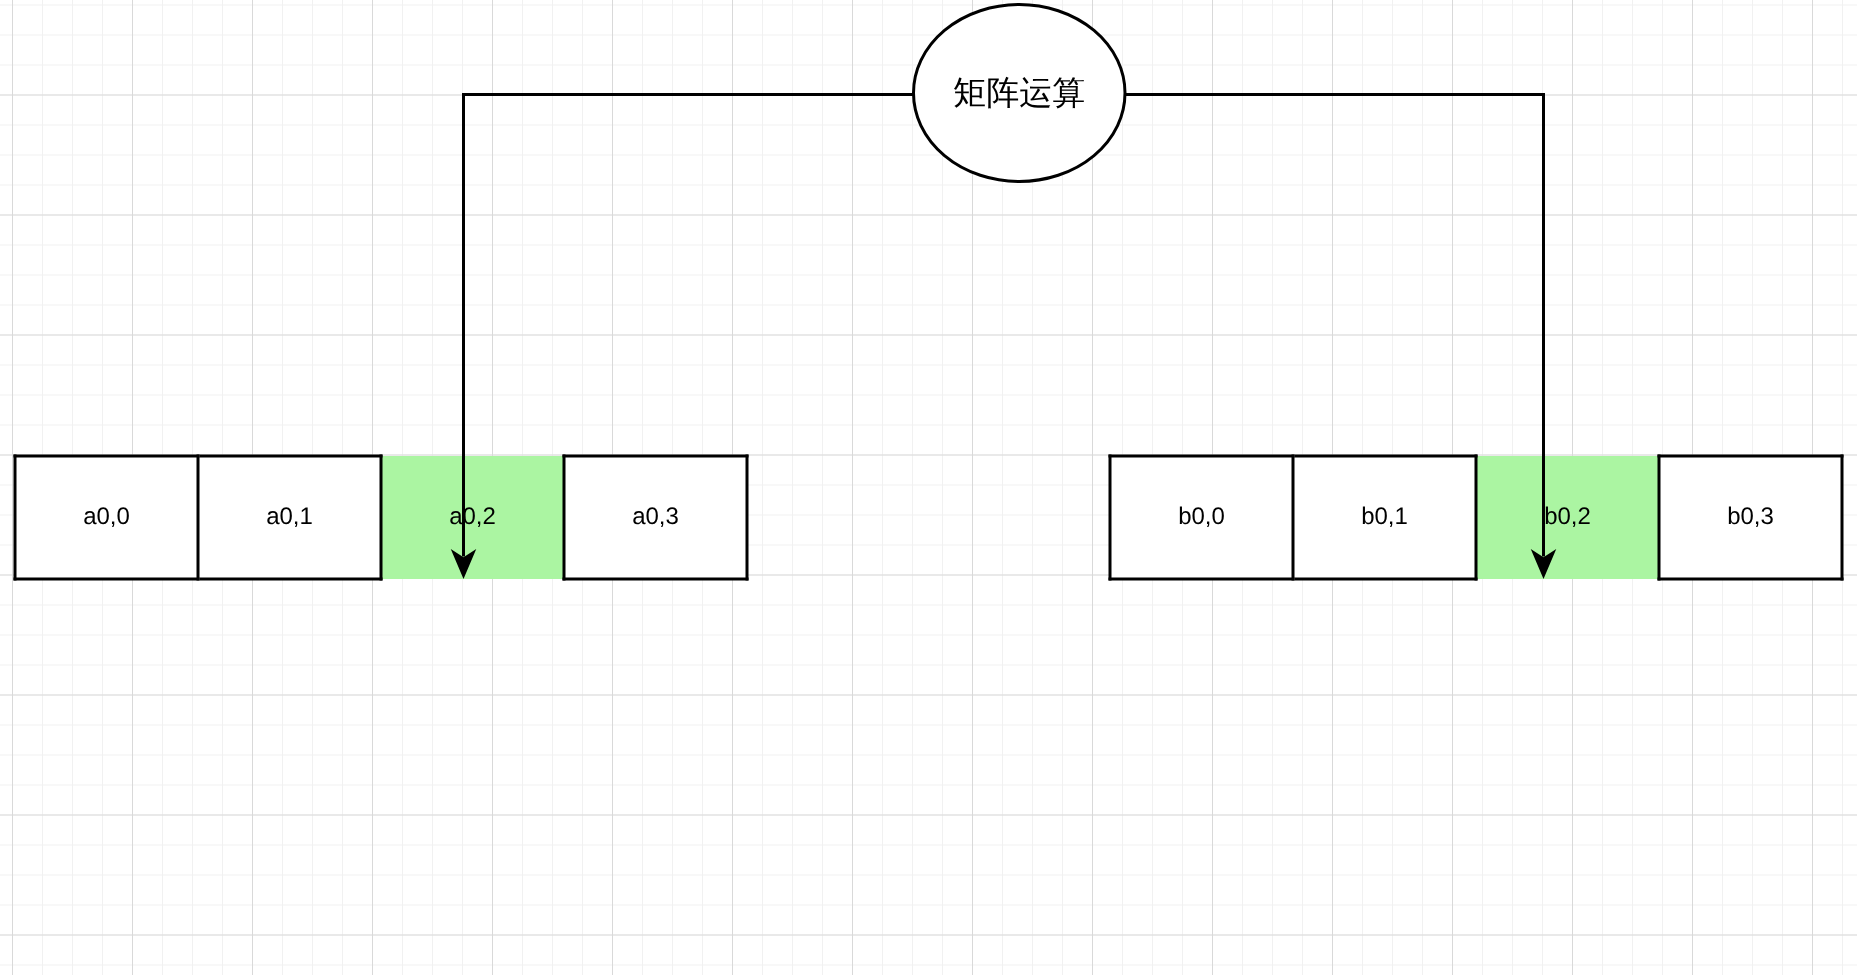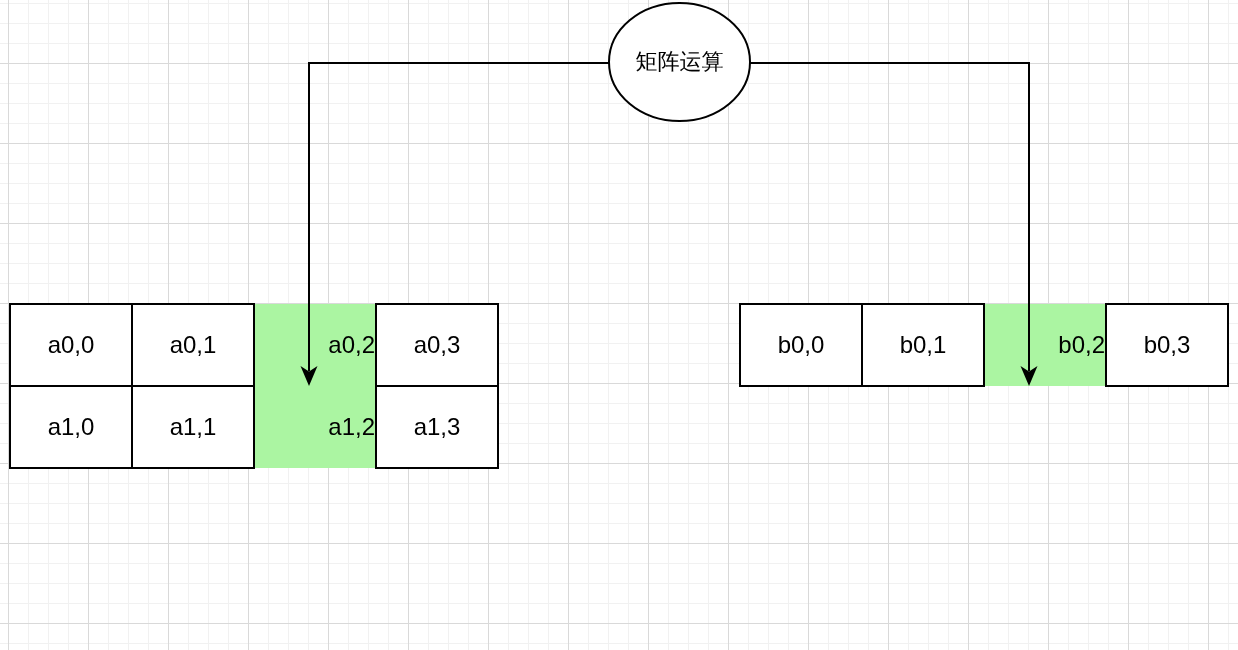--- a/index.html
+++ b/index.html
@@ -30,29 +30,28 @@
     border-collapse: collapse;
     table-layout: fixed;
     z-index: 1;
   }
   table.matrix td {
     width: 120px;
     height: 80px;
     border: 2px solid var(--stroke);
     text-align: center;
     vertical-align: middle;
-    font-size: 24px;
+    font-size: 16px;
     color: #000000;
     padding: 0;
     background: #ffffff;
   }
   table.matrix td.hl {
     background: var(--hl);
     border: none;
-    text-align: right;
   }
   #matrix-a { left: 9px; top: 303px; }
   #matrix-b { left: 739px; top: 303px; }
   svg.overlay {
     position: absolute;
     left: 0; top: 0;
     width: 1238px; height: 650px;
     z-index: 2;
     pointer-events: none;
   }
@@ -86,26 +85,20 @@
 <div class="canvas">
 
   <table class="matrix" id="matrix-a">
     <tbody>
         <tr>
       <td>a0,0</td>
       <td>a0,1</td>
       <td class="hl">a0,2</td>
       <td>a0,3</td>
     </tr>
-    <tr>
-      <td>a1,0</td>
-      <td>a1,1</td>
-      <td class="hl">a1,2</td>
-      <td>a1,3</td>
-    </tr>
   </tbody>
     </table>
 
   <table class="matrix" id="matrix-b">
     <tbody>
         <tr>
       <td>b0,0</td>
       <td>b0,1</td>
       <td class="hl">b0,2</td>
       <td>b0,3</td>

